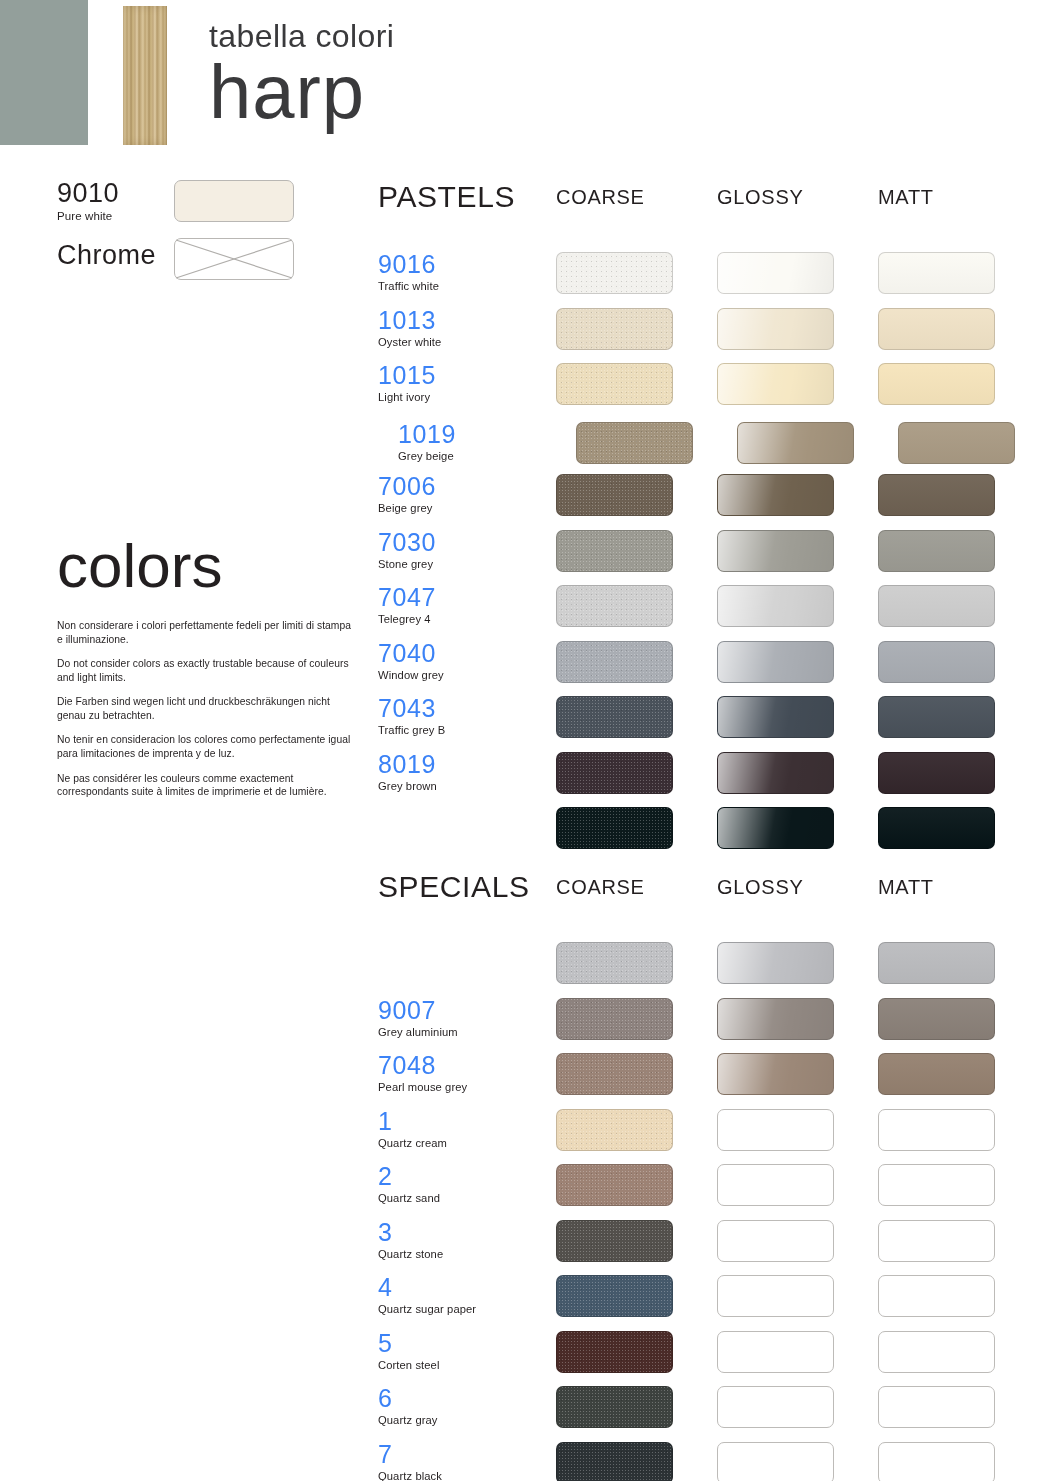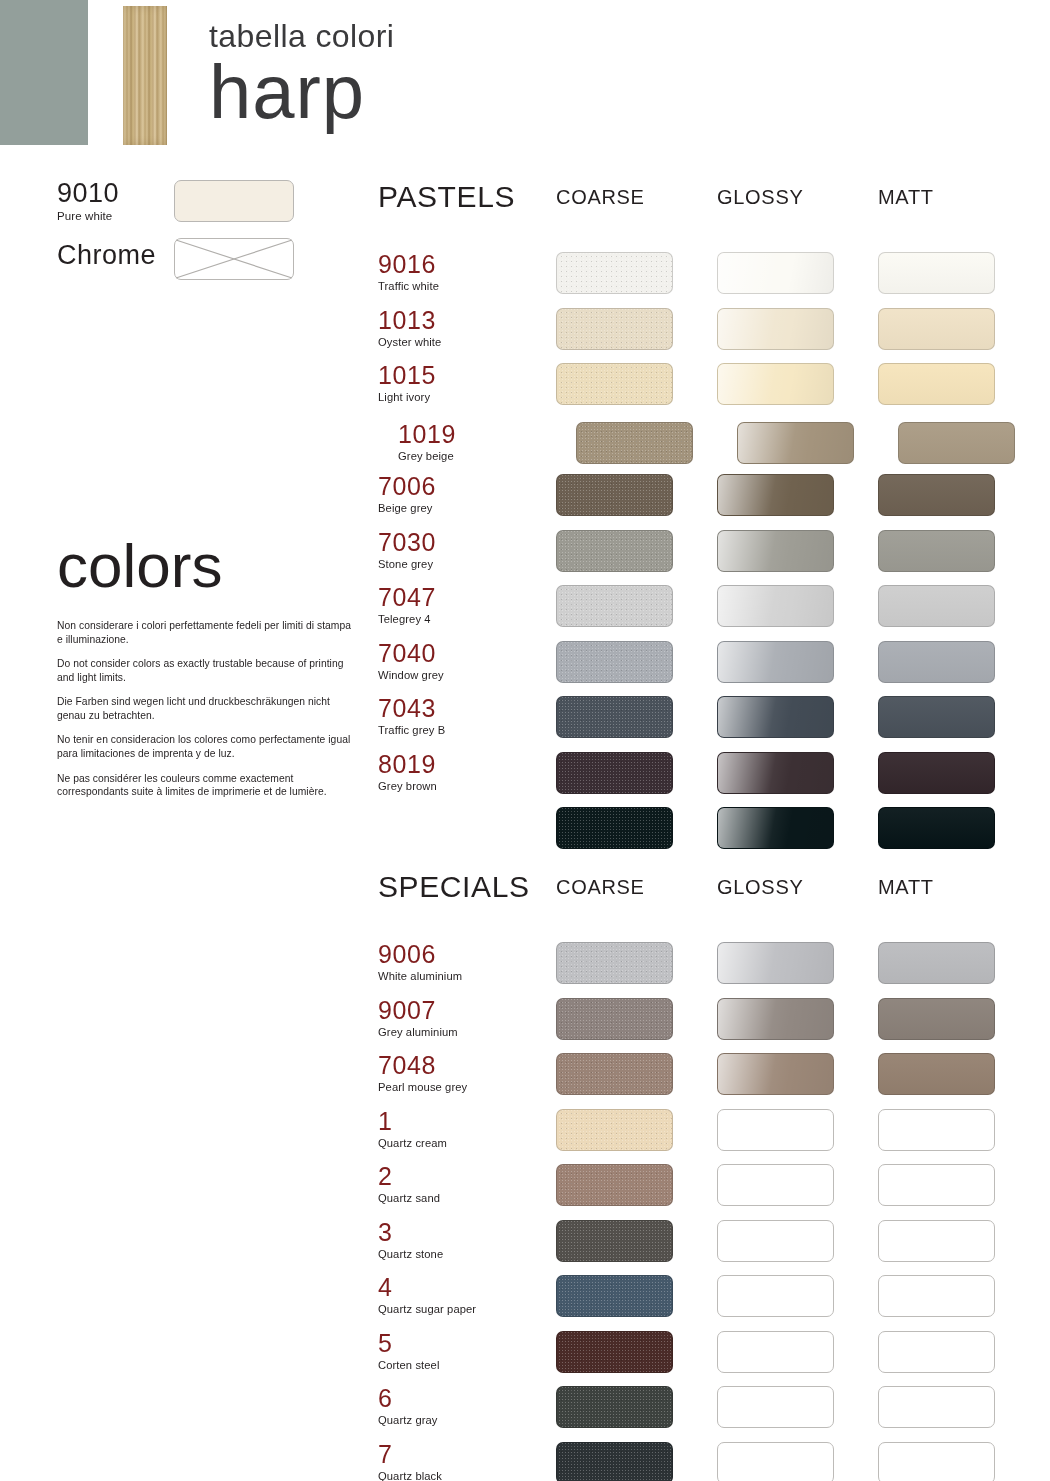--- a/index.html
+++ b/index.html
@@ -84,21 +84,21 @@
     position: absolute; top: 5px;
     font-size: 20px; font-weight: 300; color: #231f20; letter-spacing: .7px; line-height: 1;
   }
   .col-head.c0 { left: 178px; }
   .col-head.c1 { left: 339px; }
   .col-head.c2 { left: 500px; }
 
   .row { position: absolute; left: 8px; width: 672px; height: 46px; }
   .row-label { position: absolute; left: 0; top: 0; width: 165px; }
   .row-code {
-    font-size: 25px; font-weight: 300; color: #7f1d1d; letter-spacing: .6px; line-height: 1;
+    font-size: 25px; font-weight: 300; color: #3b82f6; letter-spacing: .6px; line-height: 1;
   }
   .row-name {
     font-size: 11.2px; font-weight: 400; color: #231f20; margin-top: 3px; letter-spacing: .1px;
   }
   .sw {
     position: absolute; top: 0; width: 117px; height: 42px;
     border-radius: 7px;
   }
   .sw.p0 { left: 178px; }
   .sw.p1 { left: 339px; }
@@ -164,21 +164,21 @@
                 <line x1="1" y1="1" x2="119" y2="41" stroke="#b0aeab" stroke-width="1.2"></line>
                 <line x1="119" y1="1" x2="1" y2="41" stroke="#b0aeab" stroke-width="1.2"></line>
               </svg>
             </div>
           </div>
         </div>
       </div>
     <div id="colors-heading">colors</div>
     <div id="disclaimer">
         <div class="disclaimer-p">Non considerare i colori perfettamente fedeli per limiti di stampa e illuminazione.</div>
-        <div class="disclaimer-p">Do not consider colors as exactly trustable because of printing and light limits.</div>
+        <div class="disclaimer-p">Do not consider colors as exactly trustable because of couleurs and light limits.</div>
         <div class="disclaimer-p">Die Farben sind wegen licht und druckbeschräkungen nicht genau zu betrachten.</div>
         <div class="disclaimer-p">No tenir en consideracion los colores como perfectamente igual para limitaciones de imprenta y de luz.</div>
         <div class="disclaimer-p">Ne pas considérer les couleurs comme exactement correspondants suite à limites de imprimerie et de lumière.</div>
       </div>
   </div>
 
   <div id="table-area">
       <div class="section-head" style="top: 182px;">
         <div class="section-title">PASTELS</div>
         <div class="col-head c0">COARSE</div>
@@ -280,24 +280,20 @@
         <div class="sw p1 filled glossy" style="background: rgb(10, 24, 27);"></div>
         <div class="sw p2 filled matt" style="background: rgb(6, 20, 23);"></div>
       </div>
       <div class="section-head" style="top: 872px;">
         <div class="section-title">SPECIALS</div>
         <div class="col-head c0">COARSE</div>
         <div class="col-head c1">GLOSSY</div>
         <div class="col-head c2">MATT</div>
       </div>
       <div class="row" style="top: 942px;">
-        <div class="row-label">
-          <div class="row-code">9006</div>
-          <div class="row-name">White aluminium</div>
-        </div>
         <div class="sw p0 filled coarse" style="background: rgb(191, 192, 195);"></div>
         <div class="sw p1 filled glossy" style="background: rgb(189, 190, 194);"></div>
         <div class="sw p2 filled matt" style="background: rgb(186, 187, 190);"></div>
       </div>
       <div class="row" style="top: 997.5px;">
         <div class="row-label">
           <div class="row-code">9007</div>
           <div class="row-name">Grey aluminium</div>
         </div>
         <div class="sw p0 filled coarse" style="background: rgb(141, 130, 126);"></div>

